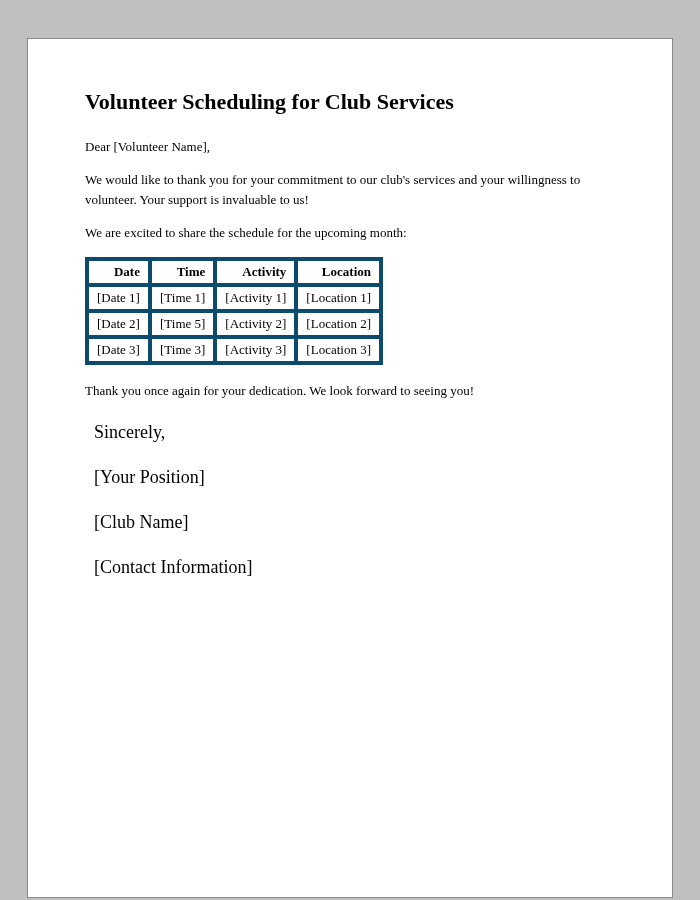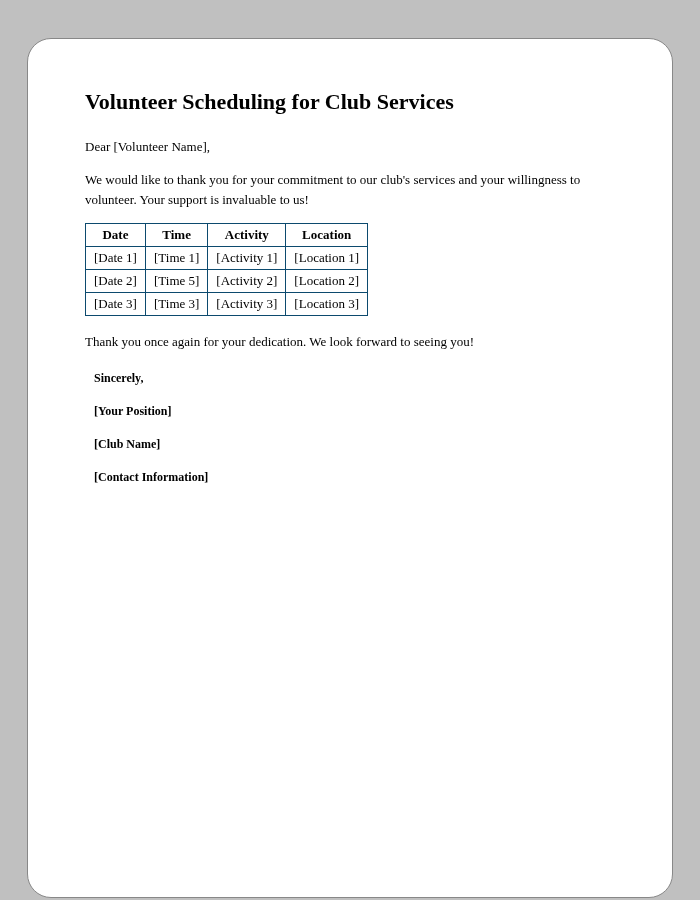--- a/index.html
+++ b/index.html
@@ -1,19 +1,18 @@
 <!DOCTYPE html>
 <html><head>
   <meta charset="utf-8">
   <style>
     * {
       margin: 9px;
       padding: 0;
       box-sizing: border-box;
-      border-radius: 24px;
     }
 
     body {
       background: #c0c0c0;
       display: flex;
       justify-content: center;
       align-items: center;
       min-height: 100vh;
       font-family: "Times New Roman", Times, serif;
     }
@@ -41,51 +40,51 @@
     }
 
     .schedule-table {
       border-collapse: collapse;
       margin-bottom: 16px;
       font-size: 13px;
     }
 
     .schedule-table th,
     .schedule-table td {
-      border: 1px solid #0c4a6e;
+      border: 4px solid #0c4a6e;
       padding: 3px 8px;
-      text-align: center;
+      text-align: right;
     }
 
     .schedule-table th {
       font-weight: bold;
       background: #fff;
     }
 
     .signature-block {
-      font-size: 12px;
+      font-size: 18px;
       line-height: 2.0;
-      font-weight: bold;
     }
 
     .signature-block p {
       margin-bottom: 4px;
     }
   </style>
 </head>
 <body>
 
 <div class="page">
 
   <h1 class="title">Volunteer Scheduling for Club Services</h1>
 
   <p class="paragraph">Dear [Volunteer Name],</p>
 
   <p class="paragraph">We would like to thank you for your commitment to our club's services and your willingness to volunteer. Your support is invaluable to us!</p>
 
+  <p class="paragraph">We are excited to share the schedule for the upcoming month:</p>
 
   <table class="schedule-table">
     <thead>
       <tr>
         <th>Date</th>
         <th>Time</th>
         <th>Activity</th>
         <th>Location</th>
       </tr>
     </thead>

